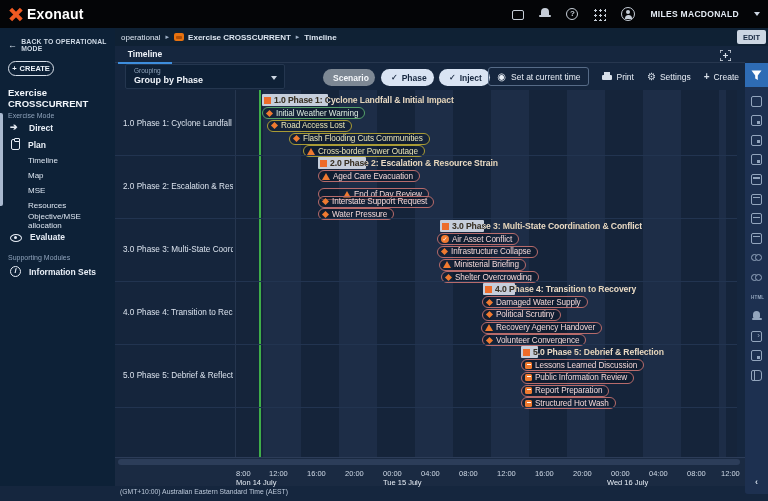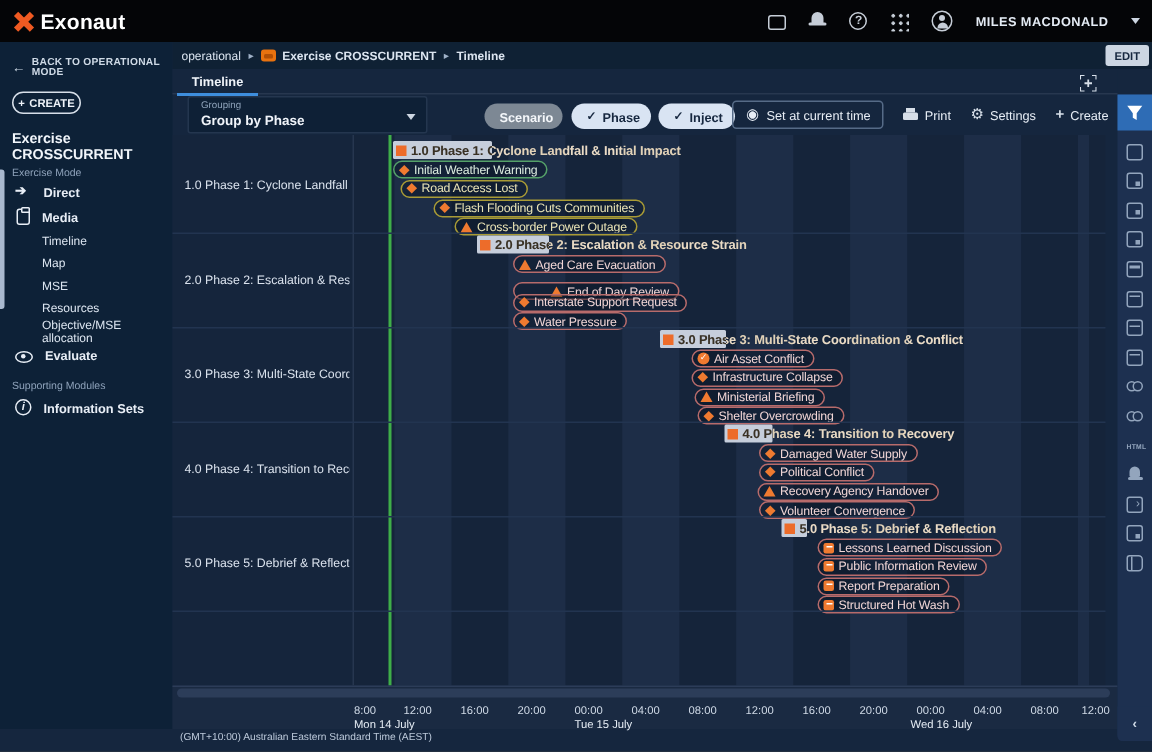--- a/index.html
+++ b/index.html
@@ -113,21 +113,21 @@
   .rowline { position:absolute; left:115px; width:622px; height:1px; background:#223450; }
   #now-line { position:absolute; left:259px; top:90px; width:1.6px; height:396px; background:#3fae49; }
   .phase { position:absolute; height:12px; display:flex; align-items:center; white-space:nowrap; }
   .ptrack { position:absolute; left:0; top:0; height:12px; background:#c6cedb; border-radius:1px; }
   .pchip { position:relative; width:7px; height:7px; background:#ed6c2a; margin:0 3px 0 2px; flex:0 0 auto; }
   .plabel { position:relative; font-size:8.6px; font-weight:bold; color:#fff; mix-blend-mode:difference; letter-spacing:-.1px; }
   .pill { position:absolute; height:12px; display:inline-flex; align-items:center; gap:3px; padding:0 6px 0 3px; border-radius:7px; border:1px solid; background:rgba(12,22,38,.45); white-space:nowrap; cursor:pointer; }
   .pill .ptext { font-size:8.2px; letter-spacing:-.1px; }
   .pill.v-green { border-color:#55a169; } .pill.v-green .ptext { color:#dcecdf;text-align:center; }
   .pill.v-yellow { border-color:#a99b36; } .pill.v-yellow .ptext { color:#eae4b6; }
-  .pill.v-red { border-color:#b76b6b;margin-left:24px; } .pill.v-red .ptext { color:#f1d6d6; }
+  .pill.v-red { border-color:#b76b6b; } .pill.v-red .ptext { color:#f1d6d6; }
   .pic { flex:0 0 auto; position:relative; }
   .pic.diamond { width:5px; height:5px; background:#ef7a30; transform:rotate(45deg); margin:0 1px; }
   .pic.triangle { width:0; height:0; border-left:4px solid transparent; border-right:4px solid transparent; border-bottom:7px solid #ef7a30; }
   .pic.check { width:8px; height:8px; border-radius:50%; background:#ef7a30; color:#fff; font-size:6px; line-height:8px; text-align:center; }
   .pic.square { width:7px; height:7px; border-radius:1.5px; background:#ef7a30; }
   .pic.square::after { content:""; position:absolute; left:1.5px; top:2px; width:4px; height:1.2px; background:#fff; }
 
   
   #axis { position:absolute; left:115px; top:457px; width:630px; height:29px; background:#1a2a42; border-top:1px solid #2c3c58; }
   #hscroll { position:absolute; left:118px; top:459px; width:622px; height:6px; background:#2c3d59; border-radius:3px; }
@@ -168,21 +168,21 @@
     <div id="ex-name">Exercise CROSSCURRENT</div>
     <div id="ex-mode">Exercise Mode</div>
     <div id="side-accent" style="top: 85px; height: 93px;"></div>
     <div id="side-nav">
         <div class="nav-item">
           <span class="sico ic-arrow-go"></span>
           <span>Direct</span>
         </div>
         <div class="nav-item">
           <span class="sico ic-clipboard"></span>
-          <span>Media</span>
+          <span>Plan</span>
         </div>
         <div class="nav-item nav-sub">Timeline</div>
         <div class="nav-item nav-sub">Map</div>
         <div class="nav-item nav-sub">MSE</div>
         <div class="nav-item nav-sub">Resources</div>
         <div class="nav-item nav-sub">Objective/MSE allocation</div>
         <div class="nav-item">
           <span class="sico ic-eye"></span>
           <span>Evaluate</span>
         </div>
@@ -333,21 +333,21 @@
         <span class="ptrack" style="width: 32px;"></span>
         <span class="pchip"></span>
         <span class="plabel">4.0 Phase 4: Transition to Recovery</span>
       </div>
       <div class="pill v-red" style="left: 482px; top: 296px; pointer-events: auto;">
         <span class="pic diamond"></span>
         <span class="ptext">Damaged Water Supply</span>
       </div>
       <div class="pill v-red" style="left: 482px; top: 308.8px; pointer-events: auto;">
         <span class="pic diamond"></span>
-        <span class="ptext">Political Conflict</span>
+        <span class="ptext">Political Scrutiny</span>
       </div>
       <div class="pill v-red" style="left: 481px; top: 321.6px; pointer-events: auto;">
         <span class="pic triangle"></span>
         <span class="ptext">Recovery Agency Handover</span>
       </div>
       <div class="pill v-red" style="left: 482px; top: 334.4px; pointer-events: auto;">
         <span class="pic diamond"></span>
         <span class="ptext">Volunteer Convergence</span>
       </div>
       <div class="phase" style="left: 521px; top: 346px; pointer-events: auto;">

